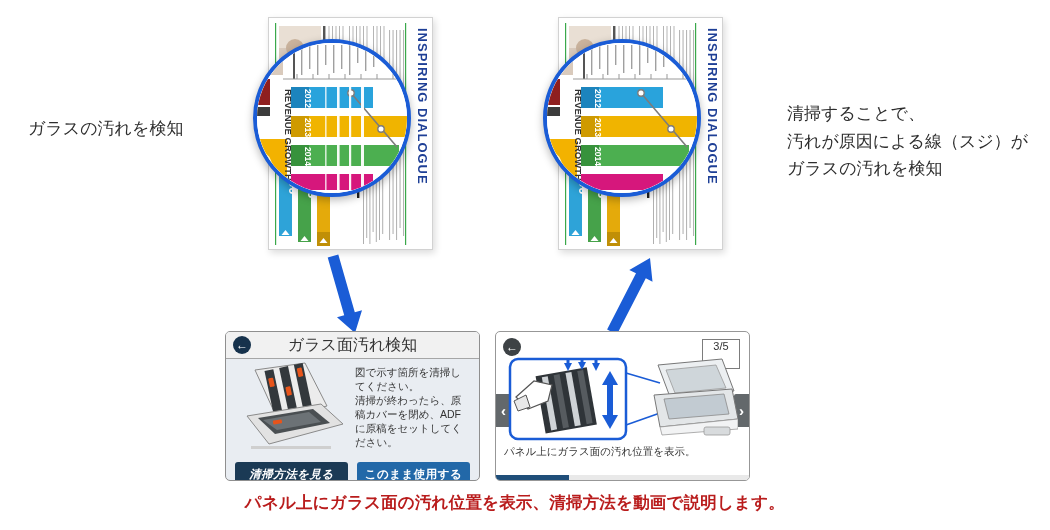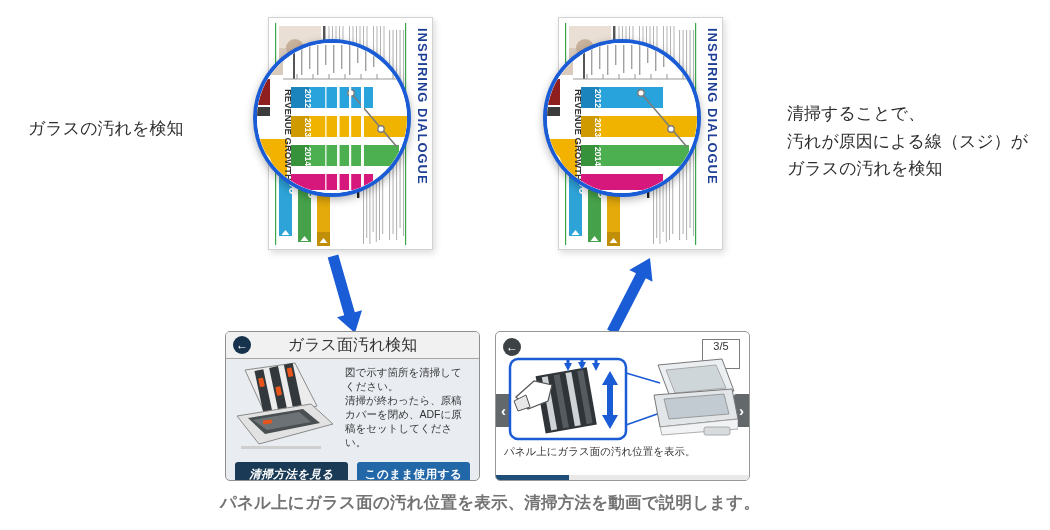--- a/index.html
+++ b/index.html
@@ -4,43 +4,43 @@
 <style>
   * { margin:0; padding:0; box-sizing:border-box; }
   html,body { background:#fff; }
   #canvas {
     position:relative; width:1050px; height:530px; background:#ffffff;
     font-family:"Liberation Sans","DejaVu Sans",sans-serif; overflow:hidden;
   }
   
   .left-label { position:absolute; left:28px; top:117px; font-size:17px; color:#2d2d2d; }
   .right-label { position:absolute; left:787px; top:101px; font-size:17px; color:#2d2d2d; line-height:1.62;font-family:Liberation Mono, monospace; }
-  .bottom-caption { position:absolute; left:195px; top:492px; width:590px; text-align:center;
-    font-size:16.5px; font-weight:bold; color:#737373; letter-spacing:.2px; }
+  .bottom-caption { position:absolute; left:195px; top:492px; width:590px; text-align:right;
+    font-size:16.5px; font-weight:bold; color:#b91c1c; letter-spacing:.2px; }
   
   .doc { position:absolute; top:17px; width:165px; height:233px; background:#fff;
     border:1px solid #d2d2d2; box-shadow:2px 3px 7px rgba(0,0,0,.14); }
   .doc-a { left:268px; } .doc-b { left:558px; }
   .magnifier { position:absolute; top:39px; width:158px; height:158px; border-radius:50%;
     border:4px solid #1a5cd6; background:#fff; overflow:hidden;
     box-shadow:0 3px 8px rgba(0,0,0,.28); }
   .mag-a { left:253px; } .mag-b { left:543px; }
   .magnifier svg { display:block; }
   
   .flow-arrow { position:absolute; }
   .arrow-a { left:315px; top:253px; } .arrow-b { left:598px; top:252px; }
   
   .panel { position:absolute; top:331px; width:255px; height:150px; border-radius:5px; overflow:hidden; }
   .panel-clean { left:225px; border:1px solid #8f8f8f; background:#e9edf2; display:flex; flex-direction:column; }
   .clean-header { position:relative; height:27px; background:#f1f1f1; border-bottom:1px solid #a6a6a6;
     display:flex; align-items:center; flex:none; }
   .back-btn { width:18px; height:18px; border-radius:50%; background:#16324c; color:#fff;
     display:flex; align-items:center; justify-content:center; font-size:12px; margin-left:7px; z-index:2; }
   .clean-title { position:absolute; left:0; right:0; text-align:center; font-size:16px; color:#333; }
-  .clean-body { flex:1; display:flex; padding:3px 8px 0 5px; }
+  .clean-body { flex:1; display:flex; padding:3px 8px 0 15px; }
   .clean-illustration { width:110px; flex:none; }
   .clean-text { flex:1; font-size:10.5px; color:#333; line-height:1.33; padding:4px 0 0 4px; }
   .clean-buttons { display:flex; gap:9px; padding:4px 9px 8px 9px; flex:none; }
   .panel-btn { flex:1; height:25px; border-radius:3px; color:#fff; font-size:11.5px; font-weight:bold;
     display:flex; align-items:center; justify-content:center; letter-spacing:.5px; }
   .btn-navy { background:#1b3a55;font-style:italic; } .btn-blue { background:#2268a8; }
   .panel-guide { left:495px; border:1px solid #979797; background:#fff; }
   .guide-back { position:absolute; left:7px; top:6px; width:18px; height:18px; border-radius:50%;
     background:#3d4245; color:#fff; display:flex; align-items:center; justify-content:center; font-size:12px; }
   .page-indicator { position:absolute; right:9px; top:7px; min-width:38px; height:30px; line-height:13px;

